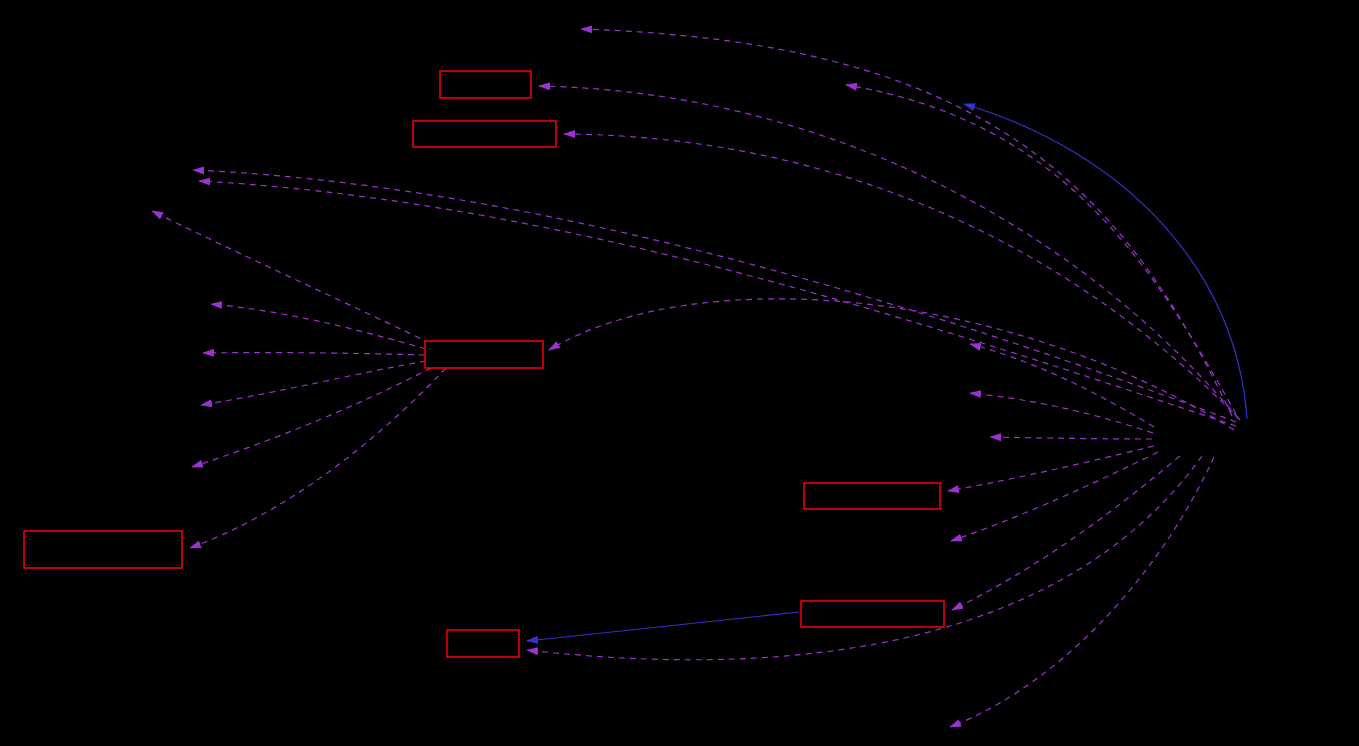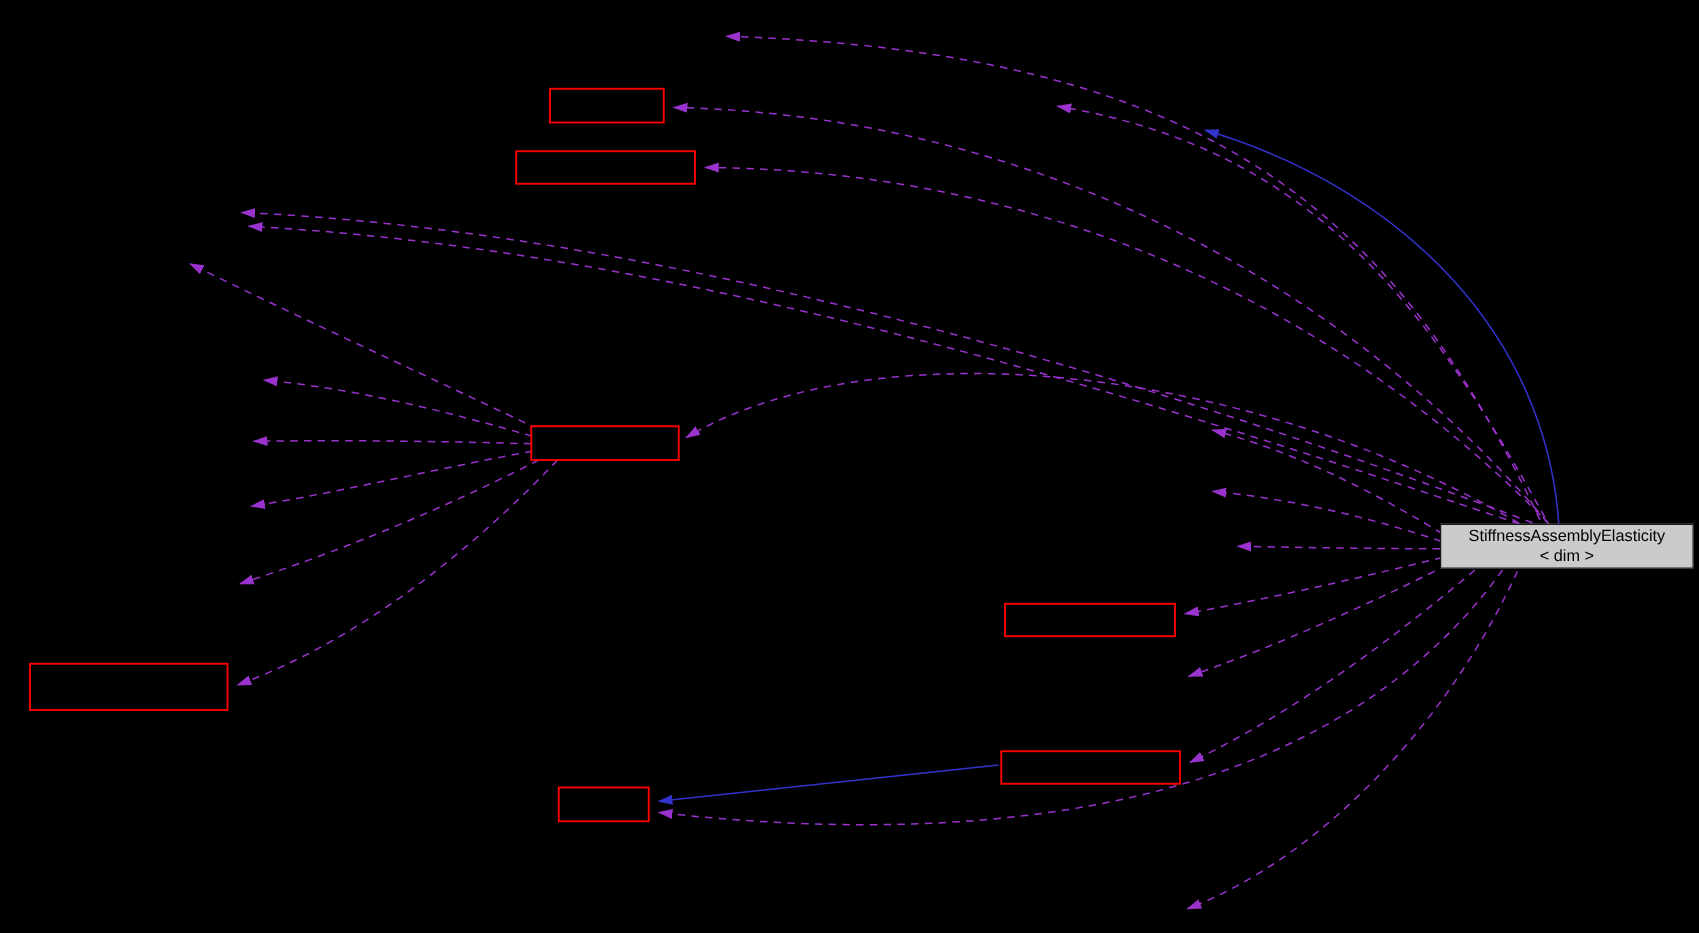--- a/index.html
+++ b/index.html
@@ -81,18 +81,14 @@
         <rect x="440" y="71" width="91" height="27" fill="#000000" stroke="#ff0000" stroke-width="1.5"></rect>
         <rect x="413" y="121" width="143" height="26" fill="#000000" stroke="#ff0000" stroke-width="1.5"></rect>
         <rect x="425" y="341" width="118" height="27" fill="#000000" stroke="#ff0000" stroke-width="1.5"></rect>
         <rect x="24" y="531" width="158" height="37" fill="#000000" stroke="#ff0000" stroke-width="1.5"></rect>
         <rect x="804" y="483" width="136" height="26" fill="#000000" stroke="#ff0000" stroke-width="1.5"></rect>
         <rect x="801" y="601" width="143" height="26" fill="#000000" stroke="#ff0000" stroke-width="1.5"></rect>
         <rect x="447" y="630" width="72" height="27" fill="#000000" stroke="#ff0000" stroke-width="1.5"></rect>
       </g>
   </svg>
 
-  <div class="class-node" style="background: rgb(203, 203, 203); color: rgb(0, 0, 0); border-color: rgb(26, 26, 26);">
-    <div>StiffnessAssemblyElasticity</div>
-    <div>&lt; dim &gt;</div>
-  </div>
 
 </div>
 
 </body></html>

